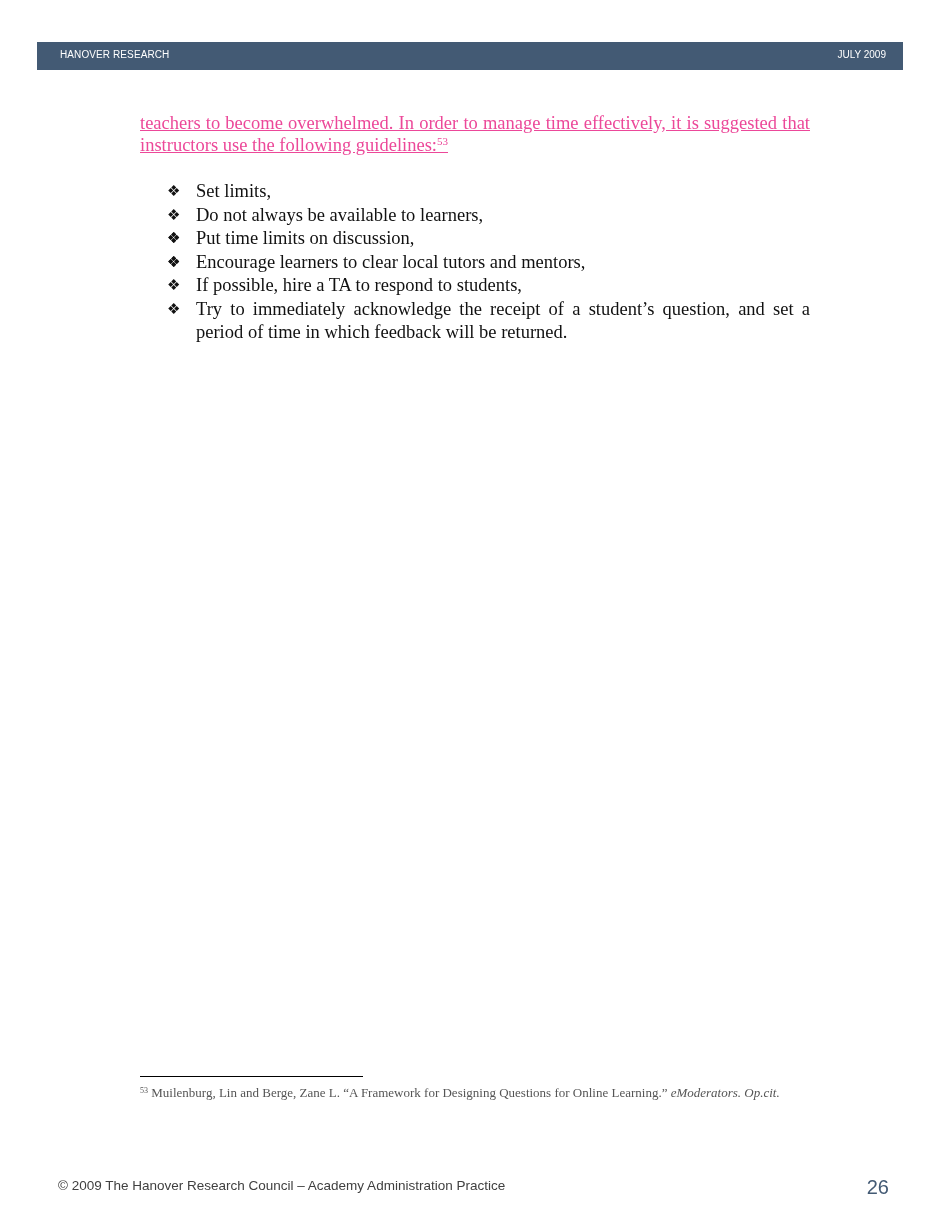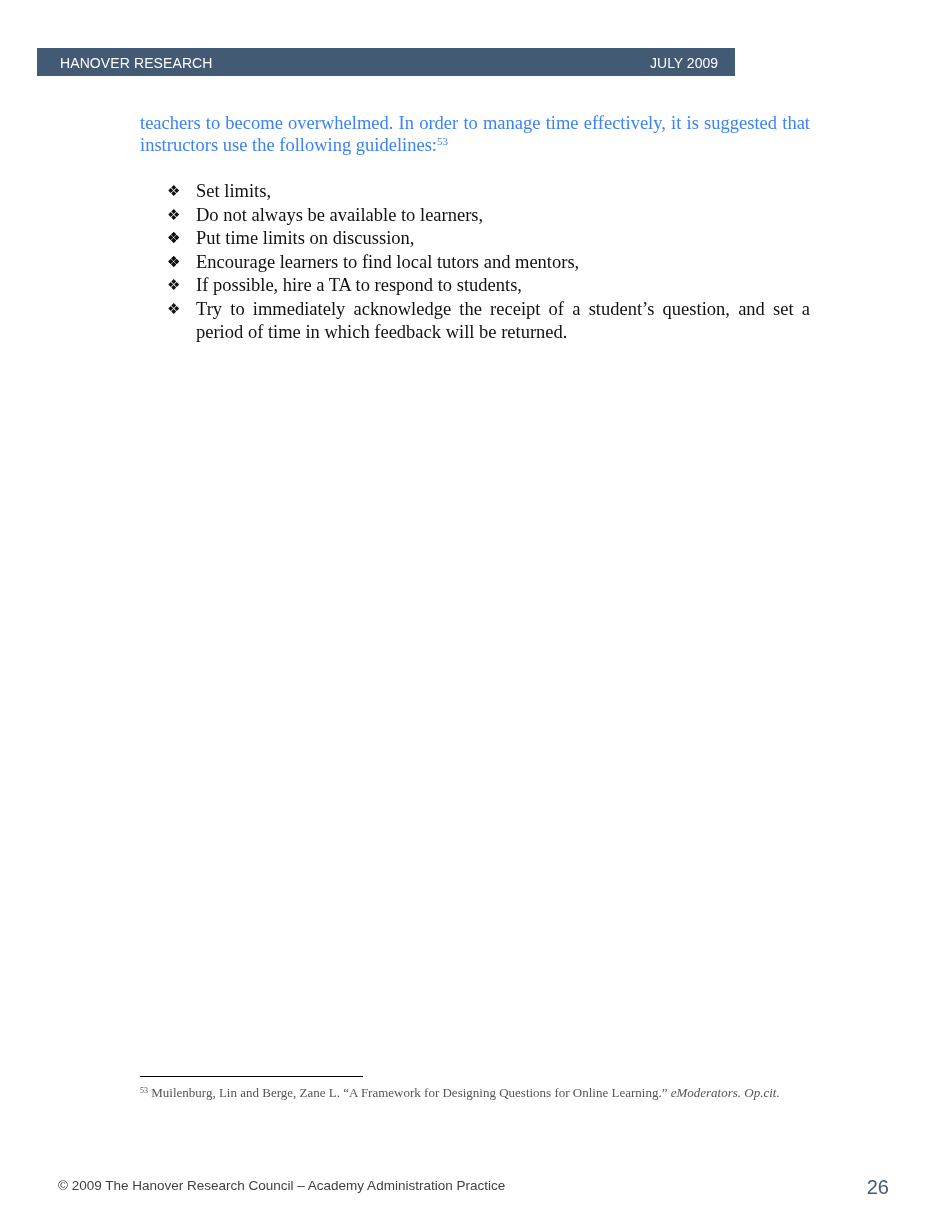--- a/index.html
+++ b/index.html
@@ -9,27 +9,27 @@
     }
     body {
       width: 950px;
       height: 1230px;
       position: relative;
       overflow: hidden;
     }
     .header-bar {
       position: absolute;
       left: 37px;
-      top: 48px;
-      width: 698px;
+      top: 42px;
+      width: 866px;
       height: 28px;
       background: #435a74;
       color: #ffffff;
       font-family: "Liberation Sans", "DejaVu Sans", sans-serif;
-      font-size: 14px;
+      font-size: 10px;
       box-sizing: border-box;
     }
     .header-left {
       position: absolute;
       left: 23px;
       top: 7px;
       letter-spacing: 0.1px;
     }
     .header-right {
       position: absolute;
@@ -38,22 +38,23 @@
       text-align: right;
     }
     .body-text {
       position: absolute;
       left: 140px;
       top: 112px;
       width: 670px;
       font-family: "Liberation Serif", "DejaVu Serif", serif;
       font-size: 18.5px;
       line-height: 22px;
-      color: #3b82f6;
+      color: #ec4899;
       text-align: justify;
+      text-decoration: underline;
     }
     .body-text sup {
       font-size: 11px;
       vertical-align: 6px;
       line-height: 0;
     }
     .bullet-list {
       position: absolute;
       left: 167px;
       top: 180px;
@@ -129,21 +130,21 @@
 </div>
 
 <div class="body-text"><span>teachers to become overwhelmed.  In order to manage time effectively, it is suggested that instructors use the following guidelines:</span><sup>53</sup></div>
 
 <ul class="bullet-list">
   <li><span class="diamond">❖</span><span>Set limits,</span></li>
   <li><span class="diamond">❖</span><span>Do not always be available to learners,</span></li>
   <li><span class="diamond">❖</span></li>
   <li><span class="diamond">❖</span><span>Put time limits on discussion,</span></li>
   <li><span class="diamond">❖</span></li>
-  <li><span class="diamond">❖</span><span>Encourage learners to find local tutors and mentors,</span></li>
+  <li><span class="diamond">❖</span><span>Encourage learners to clear local tutors and mentors,</span></li>
   <li><span class="diamond">❖</span><span>If possible, hire a TA to respond to students,</span></li>
   <li><span class="diamond">❖</span><span>Try to immediately acknowledge the receipt of a student’s question, and set a period of time in which feedback will be returned.</span></li>
 </ul>
 
 <div class="footnote-rule"></div>
 
 <div class="footnote"><sup>53</sup><span> Muilenburg, Lin and Berge, Zane L. “A Framework for Designing Questions for Online Learning.” </span><i>eModerators. Op.cit.</i></div>
 
 <div class="footer-left">© 2009 The Hanover Research Council – Academy Administration Practice</div>
 <div class="footer-right">26</div>

